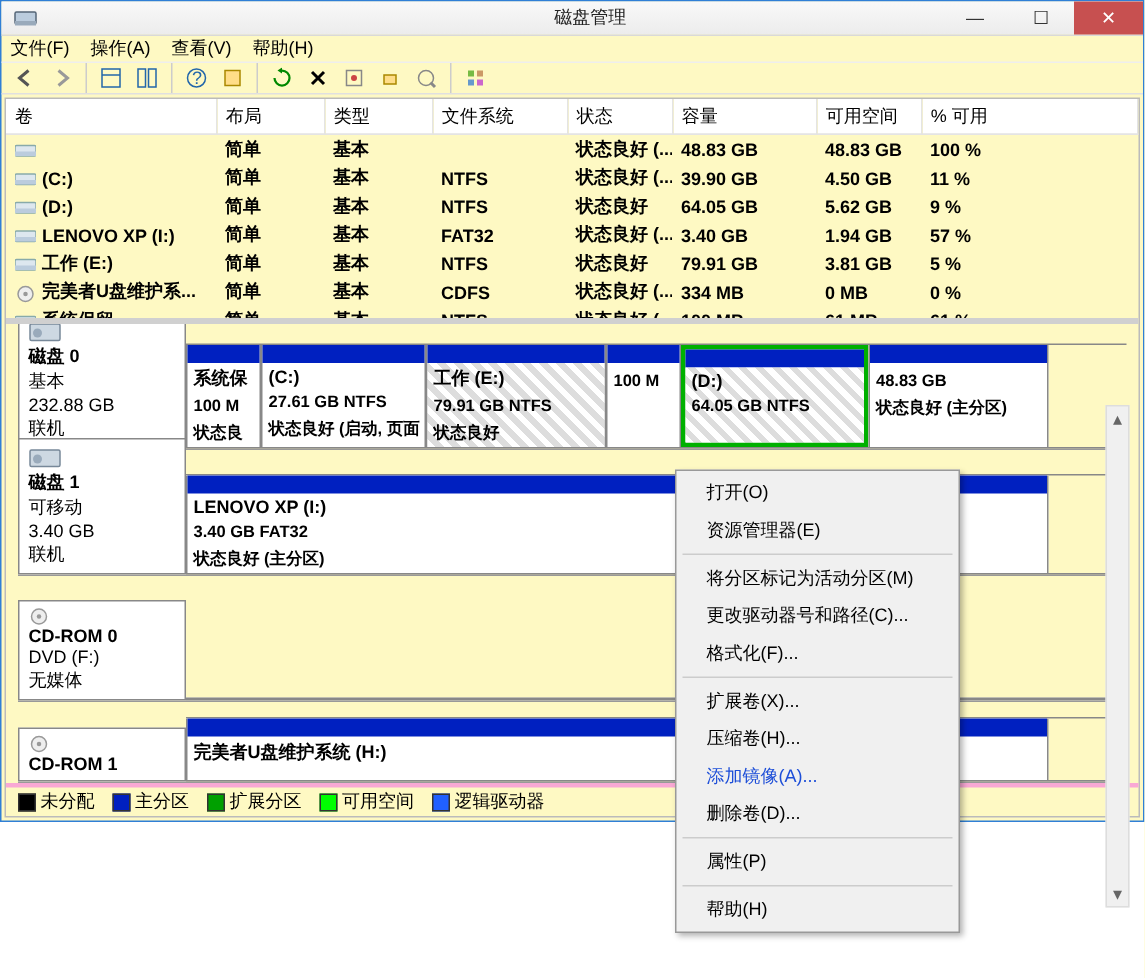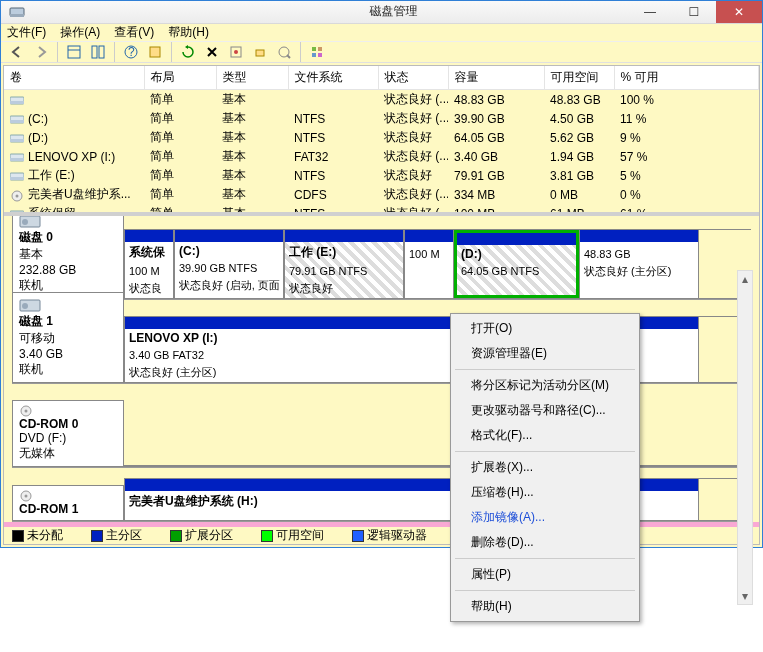--- a/index.html
+++ b/index.html
@@ -12,35 +12,35 @@
 .win-btn { width: 44px; height: 22px; display: flex; align-items: center; justify-content: center; color: #333; }
 .win-btn.close { background: #c75050; color: #fff; width: 46px;}
 .menubar { height: 22px; display: flex; align-items: flex-start; padding: 0 6px; gap: 14px; border-bottom: 1px solid #eee; }
 .toolbar { height: 28px; display: flex; align-items: center; gap: 4px; padding: 0 6px; border-bottom: 1px solid #e0e0e0;}
 .tb-btn { width: 20px; height: 20px; display: flex; align-items: center; justify-content: center; border: 1px solid transparent; }
 .tb-sep { width: 1px; height: 20px; background: #ccc; margin: 0 2px; }
 .content { flex: 1; display: flex; flex-direction: column; border: 1px solid #bbb; margin: 2px; }
 .table-wrap { height: 150px; overflow: hidden; border-bottom: 4px solid #d0d0d0;}
 table { width: 100%; border-collapse: collapse; table-layout: fixed; }
 th { text-align: left; padding: 3px 6px; border-right: 1px solid #e4e4e4; background: #fff; font-weight: normal; border-bottom: 1px solid #e4e4e4; white-space: nowrap; overflow: hidden;}
-td { padding: 1px 6px; white-space: nowrap; overflow: hidden; }
+td { padding: 1px 6px; white-space: nowrap; overflow: hidden; font-weight: bold; }
 .vol-icon { display: inline-block; width: 14px; height: 10px; vertical-align: middle; margin-right: 4px;}
 .disk-pane { flex: 1; overflow: hidden; position: relative; }
 .disk-row { display: flex; border-bottom: 1px solid #999; height: 80px; margin: 4px 8px 0 8px; align-items: flex-end; }
 .disk-row.short { height: 50px; }
 .disk-left { width: 112px; border: 1px solid #888; padding: 4px 6px; background: #fff; }
 .disk-left .dt { font-weight: bold; }
 .strip { flex: 1; display: flex; border-top: 1px solid #888; border-bottom: 1px solid #888;}
-.part { border-right: 1px solid #888; border-left: 1px solid #888; background: #fff; display: flex; flex-direction: column; }
+.part { border-right: 1px solid #888; border-left: 1px solid #888; background: #fff; display: flex; flex-direction: column; font-weight: bold; }
 .part .bar { height: 12px; background: #0020c0; }
 .part.sel { border: 3px solid #00b000; }
 .part .plab { padding: 2px 4px; font-size: 11px; overflow: hidden; white-space: nowrap;}
 .part.hatch .body { background: repeating-linear-gradient(45deg,#fff,#fff 4px,#ddd 4px,#ddd 8px);}
 .part .body { flex:1; }
-.legend { height: 22px; border-top: 5px solid #f9a8d4; display: flex; align-items: center; gap: 28px; padding: 0 8px; font-size: 11px;}
+.legend { height: 22px; border-top: 3px solid #f9a8d4; display: flex; align-items: center; gap: 12px; padding: 0 8px; font-size: 11px;}
 .lg-box { width: 12px; height: 12px; display: inline-block; vertical-align: middle; margin-right: 3px; border:1px solid #333;}
 .ctx-menu { position: absolute; background: #f0f0f0; border: 1px solid #999; box-shadow: 2px 2px 4px rgba(0,0,0,.3); width: 190px; z-index: 100; padding: 2px;}
 .ctx-item { padding: 4px 18px; white-space: nowrap; }
 .ctx-item.disabled { color: #1d4ed8; }
 .ctx-sep { height: 1px; background: #ccc; margin: 3px 2px; }
 .watermark { position: absolute; right: 10px; bottom: 25px; color: #fff; opacity: .7; font-size: 14px; pointer-events: none;}
 .scrollbar-v { position:absolute; right:10px; top:270px; width:16px; height:335px; background:#f0f0f0; border:1px solid #ddd;}
 .sb-arrow{height:16px; display:flex;align-items:center;justify-content:center;color:#666;}
 svg { display:block; }
 </style>
@@ -286,21 +286,21 @@
               <div class="body">
                 <div class="plab"><b>系统保</b></div>
                 <div class="plab">100 M</div>
                 <div class="plab">状态良</div>
               </div>
             </div>
             <div class="part " style="width: 110px;">
               <div class="bar"></div>
               <div class="body">
                 <div class="plab"><b>(C:)</b></div>
-                <div class="plab">39.90 GB NTFS</div>
+                <div class="plab">27.61 GB NTFS</div>
                 <div class="plab">状态良好 (启动, 页面</div>
               </div>
             </div>
             <div class="part hatch" style="width: 120px;">
               <div class="bar"></div>
               <div class="body">
                 <div class="plab"><b>工作  (E:)</b></div>
                 <div class="plab">79.91 GB NTFS</div>
                 <div class="plab">状态良好</div>
               </div>

